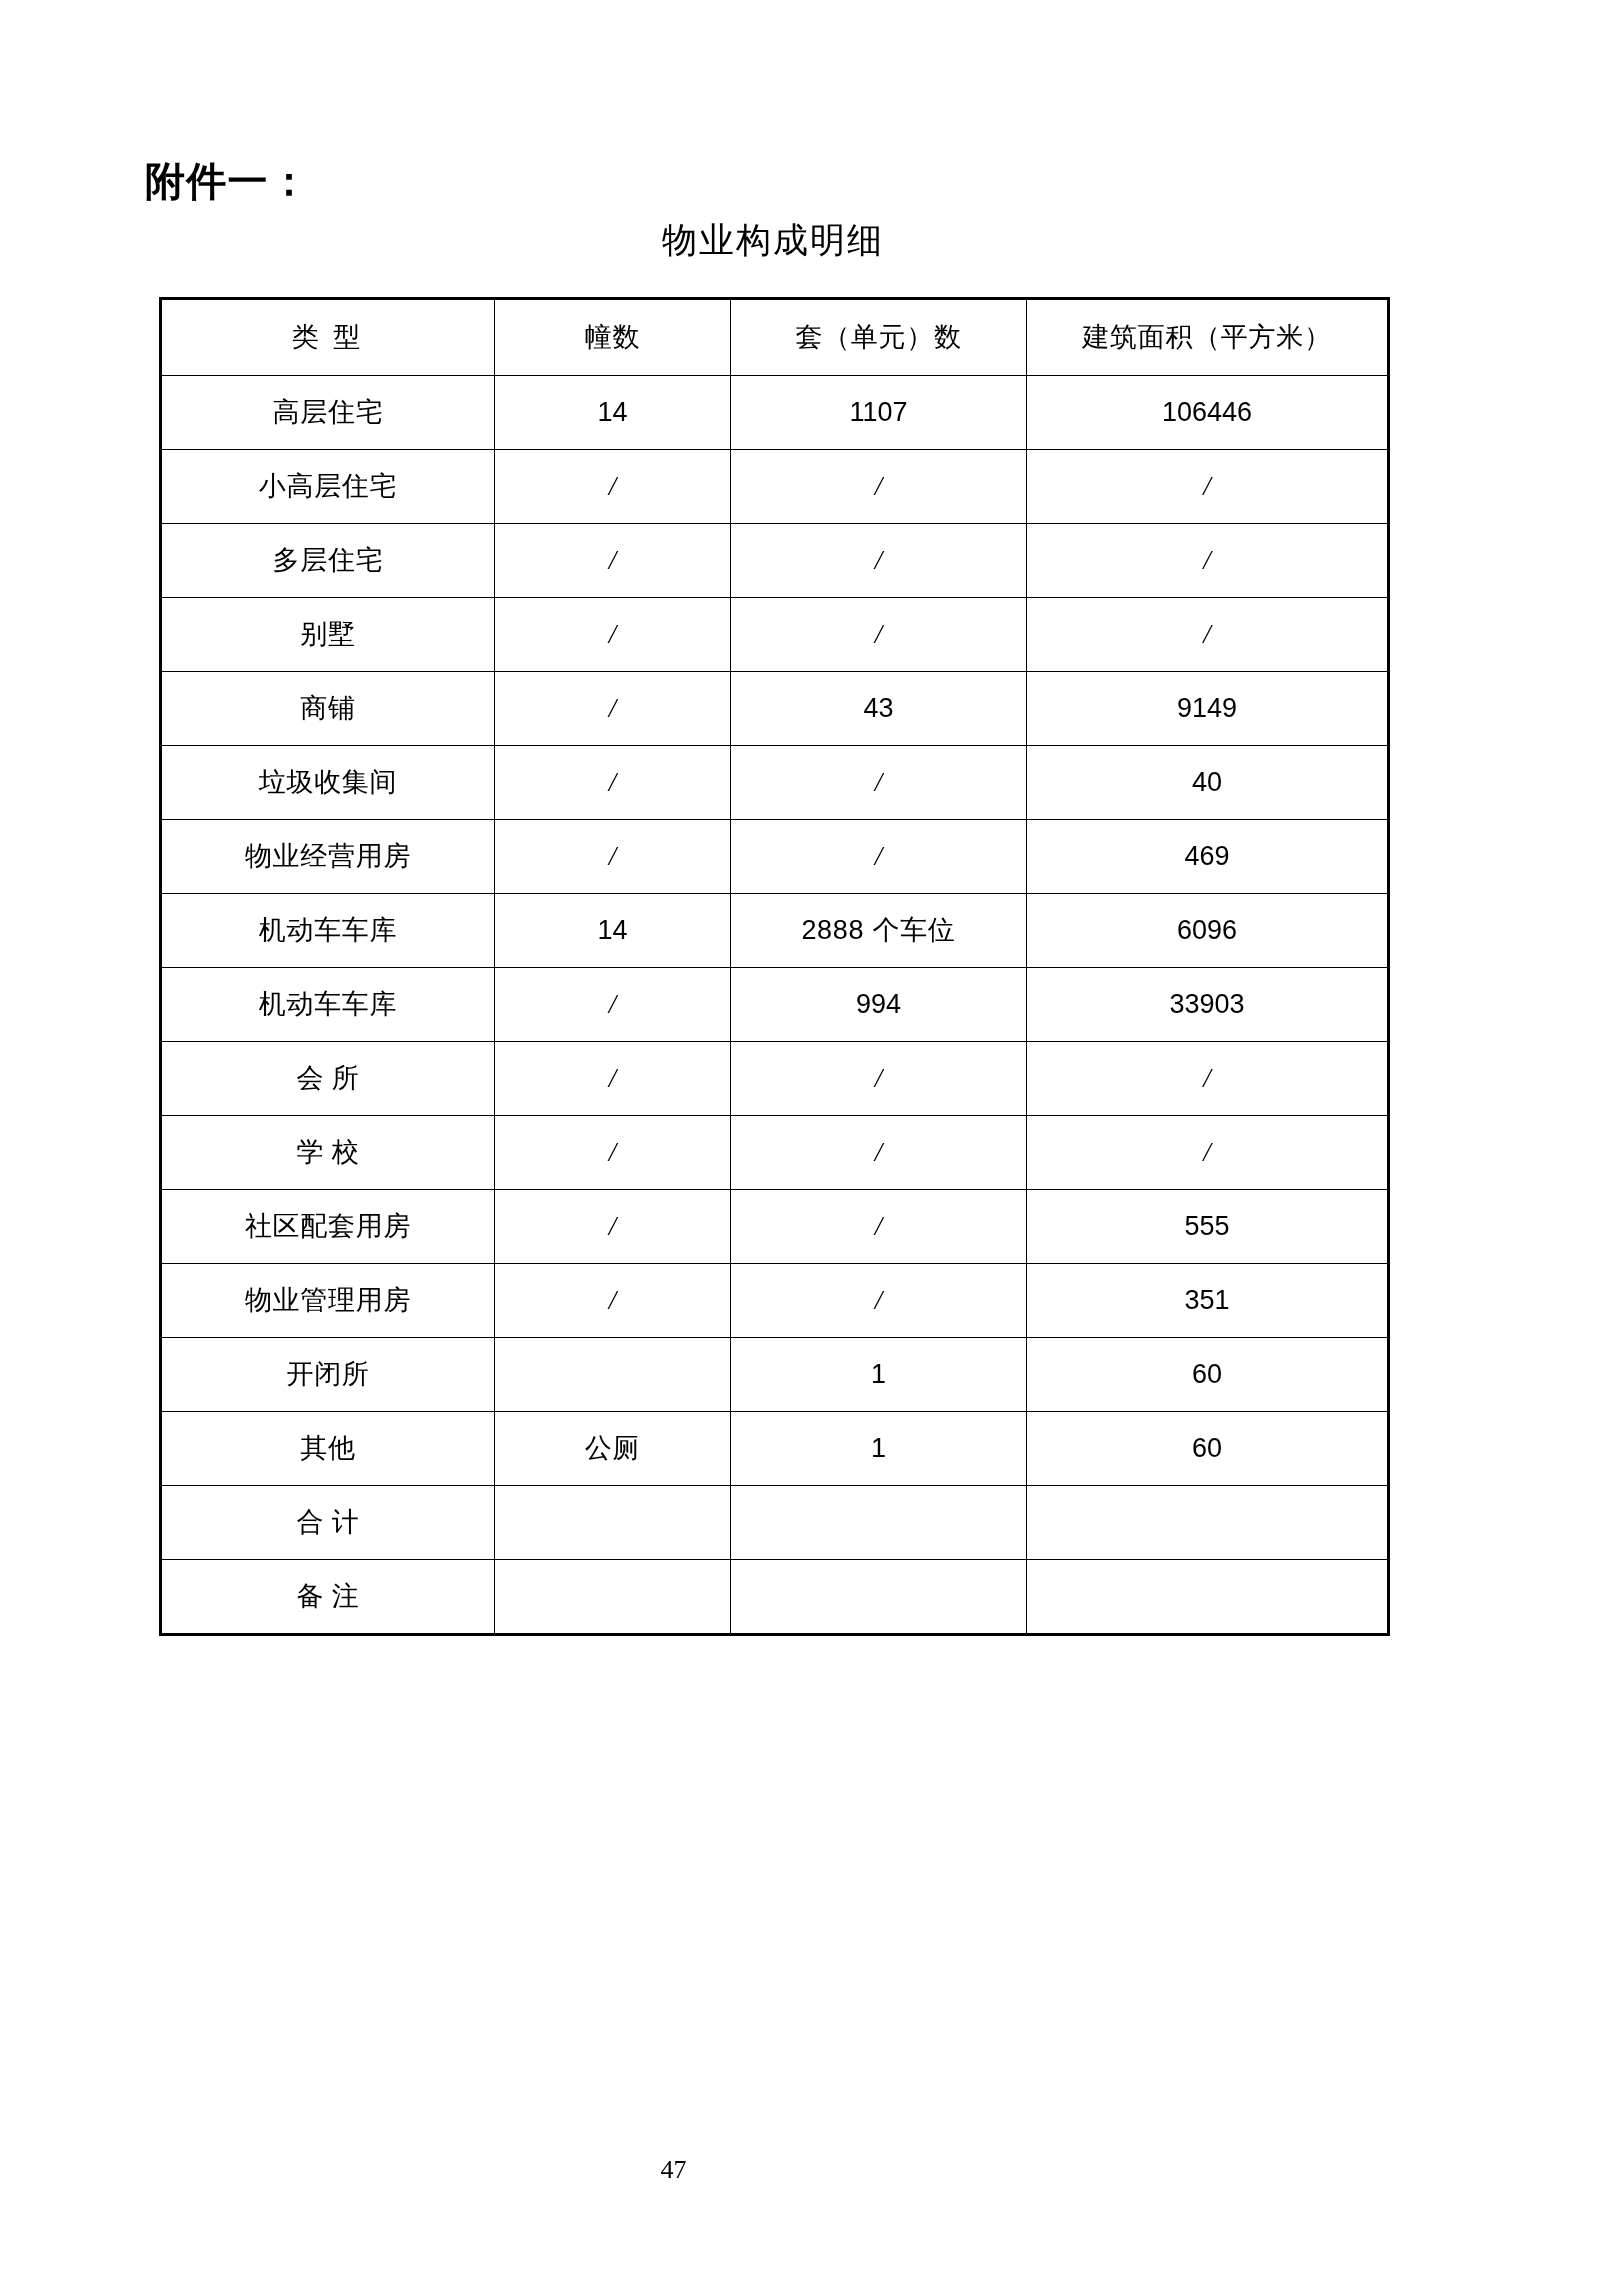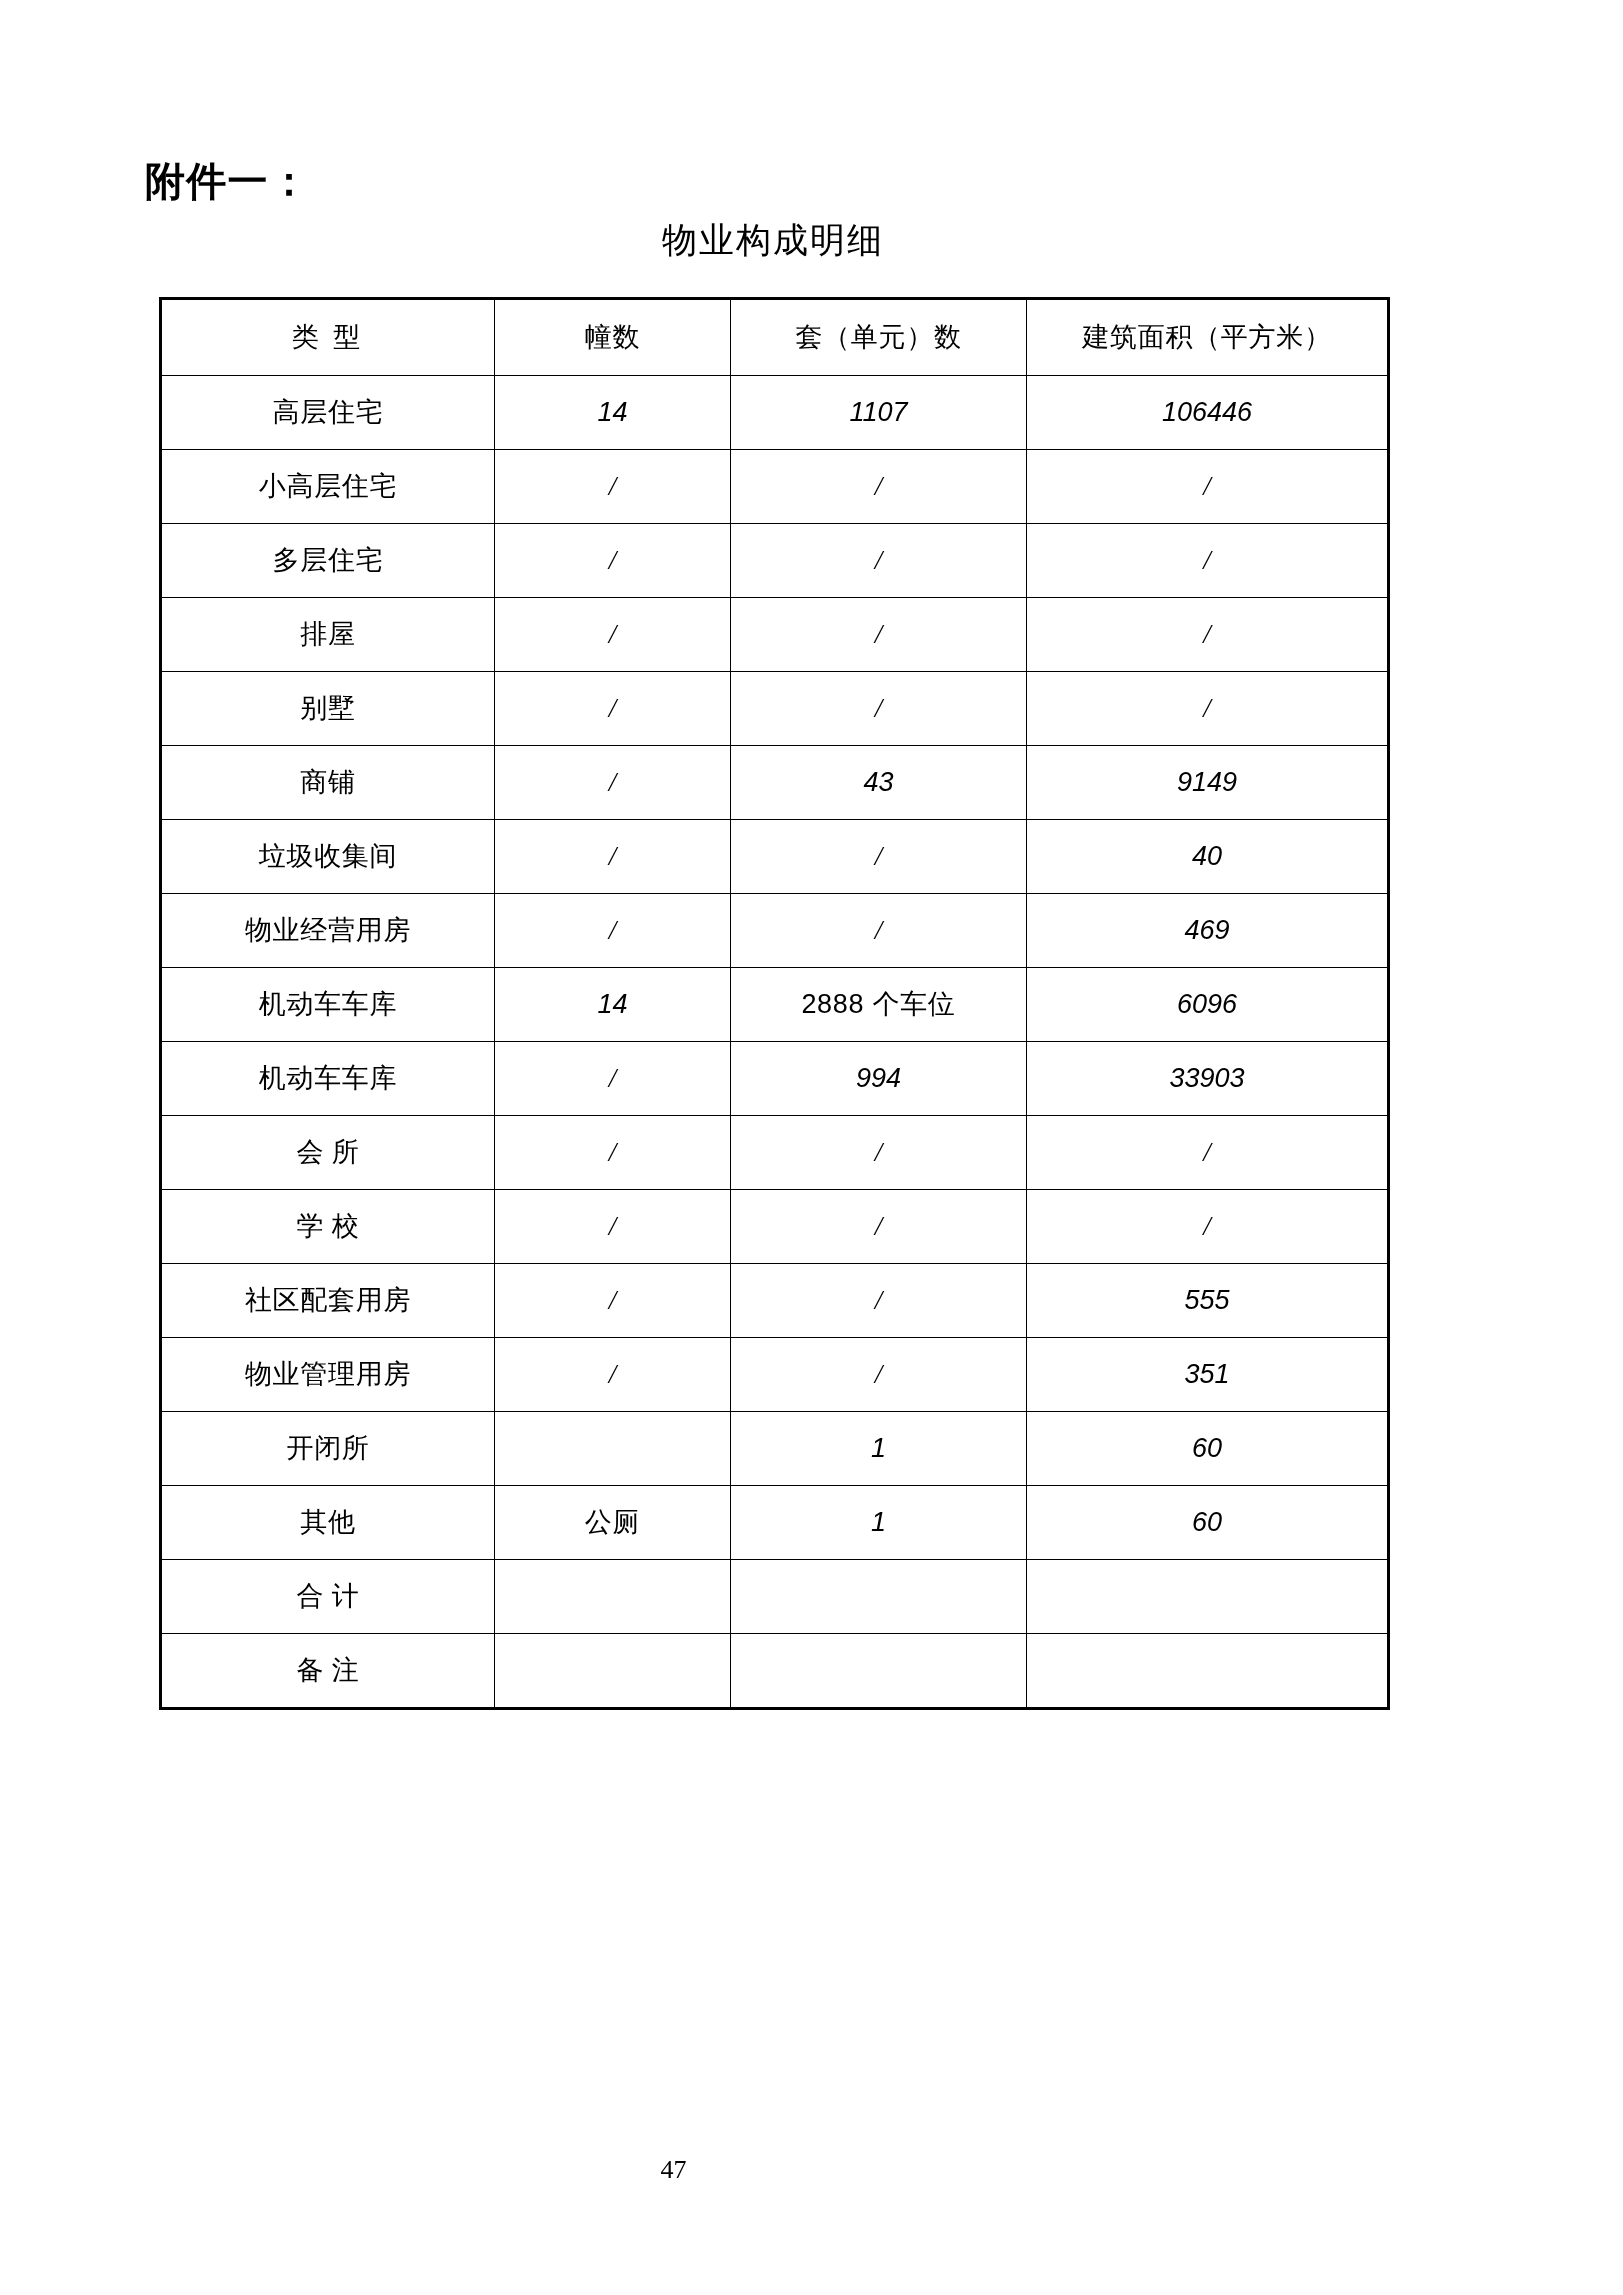--- a/index.html
+++ b/index.html
@@ -90,21 +90,20 @@
   .cn-cell {
     letter-spacing: 3.9px;
   }
   .cn-cell-tight {
     letter-spacing: 0.7px;
   }
   .num-cell {
     font-family: "Liberation Sans", "DejaVu Sans", sans-serif;
     letter-spacing: 0px;
     font-size: 27.5px;
-    font-style: italic;
   }
   .slash-cell {
     font-family: "Liberation Serif", serif;
     font-size: 30px;
     font-style: italic;
   }
   .mixed-cell {
     font-family: "Liberation Sans", "DejaVu Sans", sans-serif;
     font-size: 26px;
     letter-spacing: 0.7px;
@@ -159,26 +158,20 @@
           <td class="slash-cell">/</td>
           <td class="slash-cell">/</td>
         </tr>
         <tr>
           <td class="cn-cell-tight">多层住宅</td>
           <td class="slash-cell">/</td>
           <td class="slash-cell">/</td>
           <td class="slash-cell">/</td>
         </tr>
         <tr>
-          <td class="cn-cell-tight">排屋</td>
-          <td class="slash-cell">/</td>
-          <td class="slash-cell">/</td>
-          <td class="slash-cell">/</td>
-        </tr>
-        <tr>
           <td class="cn-cell-tight">别墅</td>
           <td class="slash-cell">/</td>
           <td class="slash-cell">/</td>
           <td class="slash-cell">/</td>
         </tr>
         <tr>
           <td class="cn-cell-tight">商铺</td>
           <td class="slash-cell">/</td>
           <td class="num-cell">43</td>
           <td class="num-cell">9149</td>

